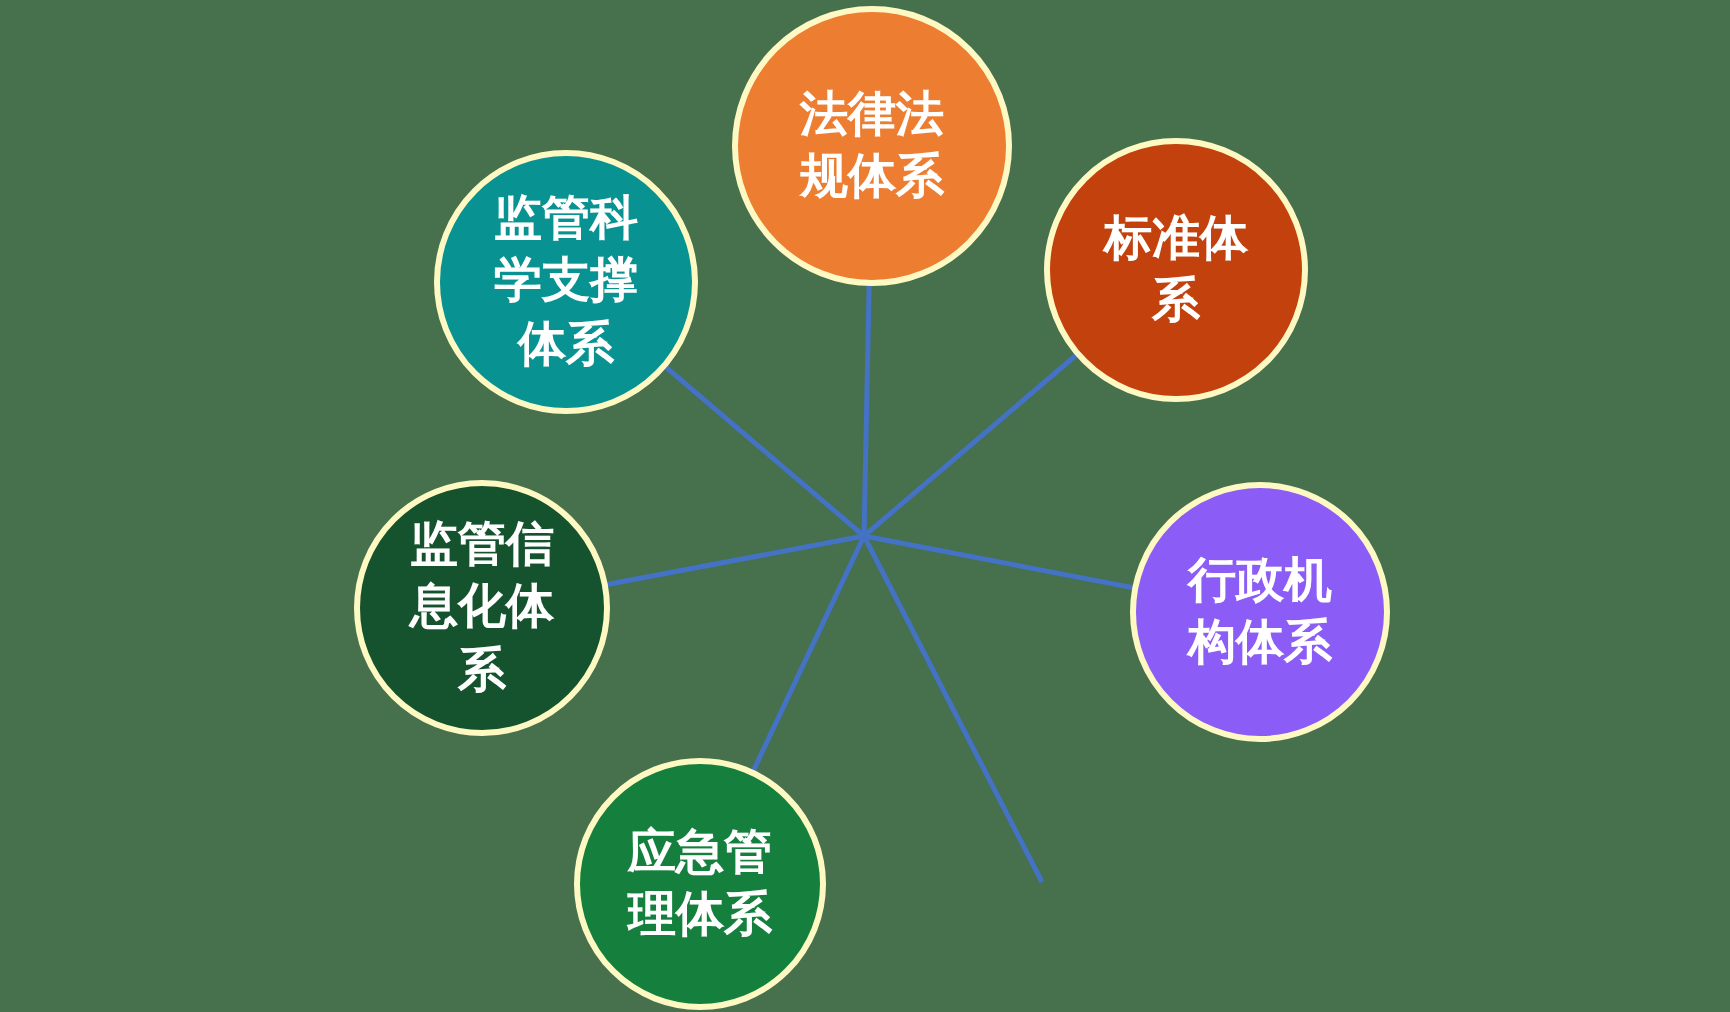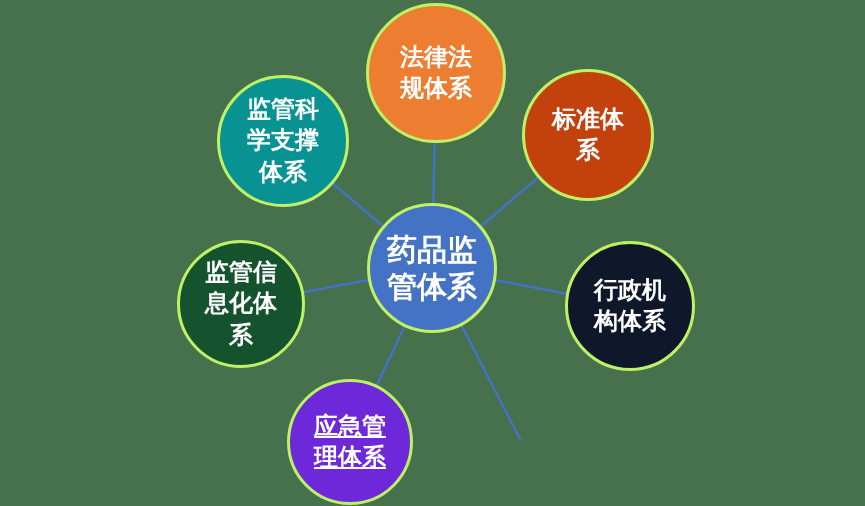--- a/index.html
+++ b/index.html
@@ -11,21 +11,21 @@
     overflow: hidden;
   }
   .connectors {
     position: absolute;
     left: 0; top: 0;
     width: 865px; height: 506px;
   }
   .node {
     position: absolute;
     border-radius: 50%;
-    border: 3px solid #bef264;
+    border: 3px solid #fef9c3;
     box-sizing: border-box;
     display: flex;
     align-items: center;
     justify-content: center;
     text-align: center;
     color: #ffffff;
     font-weight: bold;
     font-size: 24px;
     line-height: 1.3;
   }
@@ -57,41 +57,37 @@
   <div class="node n-legal" style="background-color: rgb(237, 125, 49);">
     <span class="label">法律法
 规体系</span>
   </div>
 
   <div class="node n-standards" style="background-color: #c2410c;">
     <span class="label">标准体
 系</span>
   </div>
 
-  <div class="node n-admin" style="background-color: #0f172a;">
+  <div class="node n-admin" style="background-color: #8b5cf6;">
     <span class="label">行政机
 构体系</span>
   </div>
 
 
-  <div class="node n-emergency" style="background-color: #6d28d9; text-decoration: underline;">
+  <div class="node n-emergency" style="background-color: #15803d;">
     <span class="label">应急管
 理体系</span>
   </div>
 
   <div class="node n-info" style="background-color: #14532d;">
     <span class="label">监管信
 息化体
 系</span>
   </div>
 
   <div class="node n-science" style="background-color: rgb(8, 146, 146); text-align: center;">
     <span class="label">监管科
 学支撑
 体系</span>
   </div>
 
-  <div class="node n-center" style="background-color: rgb(68, 114, 196);">
-    <span class="label">药品监
-管体系</span>
-  </div>
 
 </div>
 
 </body></html>

